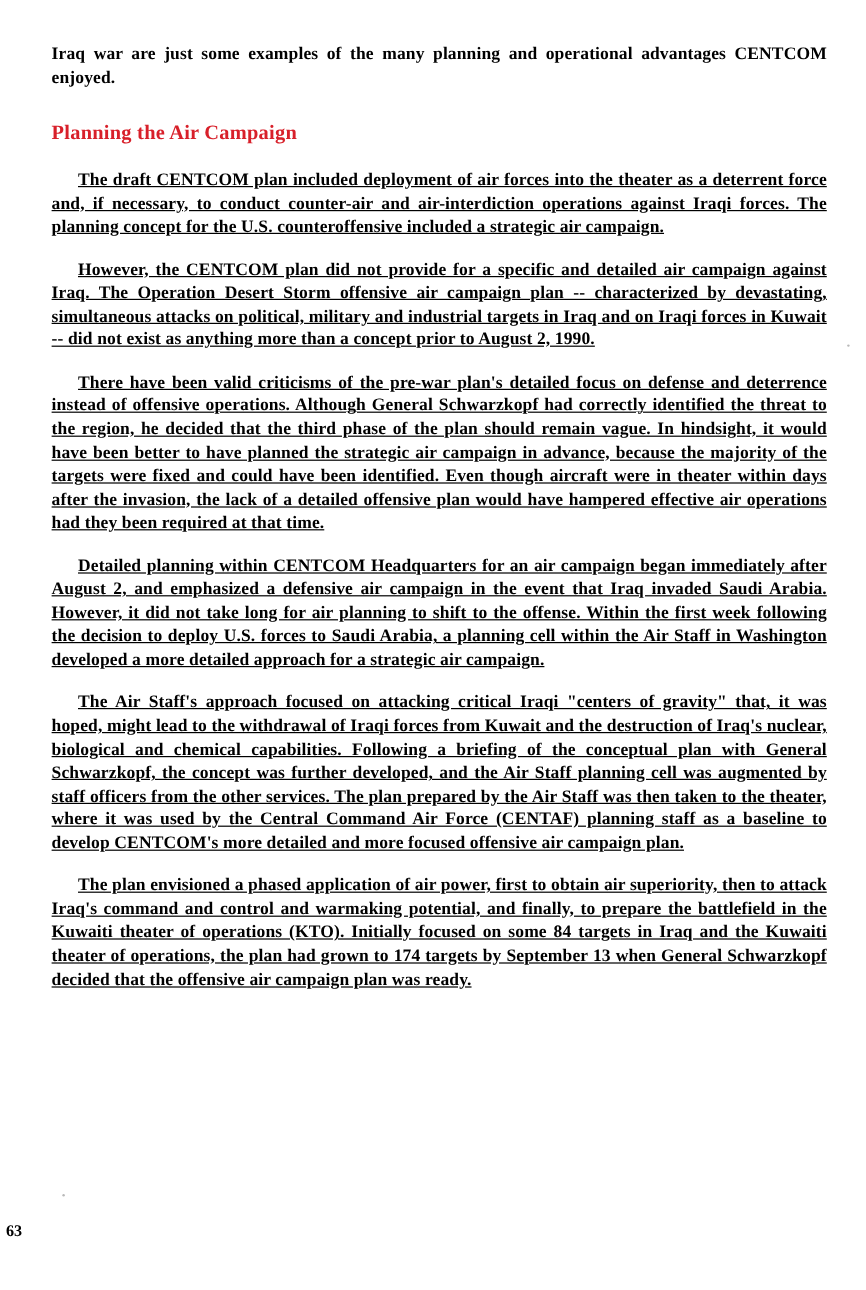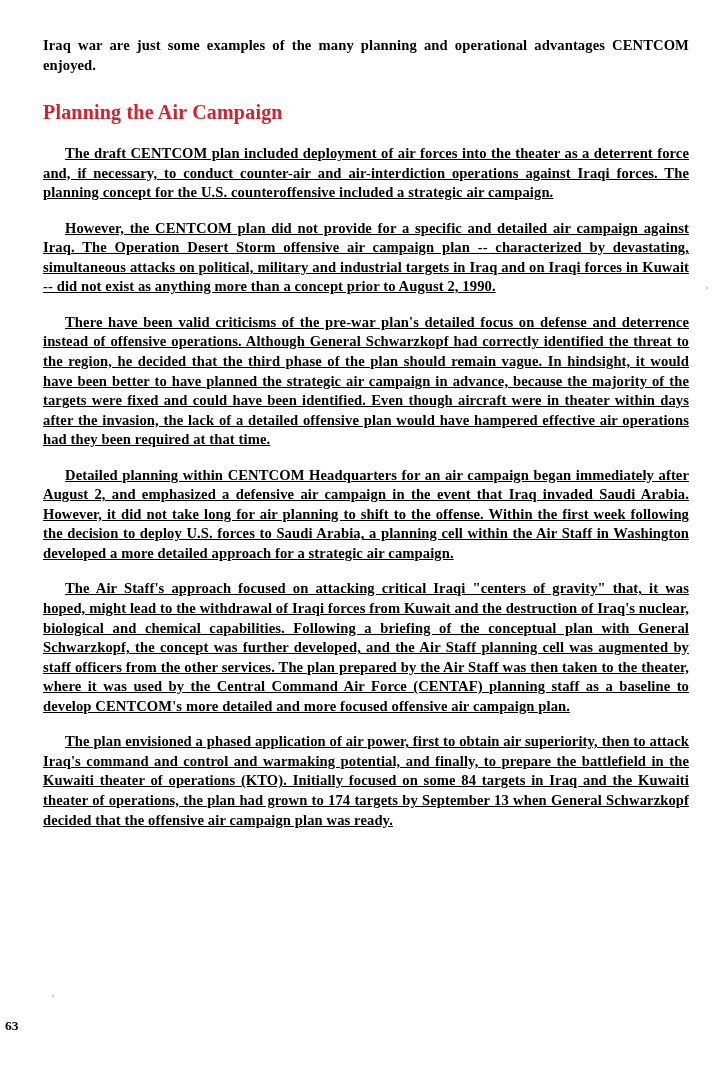--- a/index.html
+++ b/index.html
@@ -36,21 +36,21 @@
     text-align: justify;
     font-weight: bold;
     letter-spacing: 0.1px;
   }
   p.para.indent {
     text-indent: 22px;
     text-decoration: underline;
   }
   h2.section-heading {
     margin: 26px 0 20px 0;
-    font-size: 20px;
+    font-size: 17px;
     font-weight: bold;
     color: #d8202a;
     letter-spacing: 0.2px;
   }
   .page-number {
     position: absolute;
     left: 0;
     top: 1018px;
     width: 722px;
     text-align: left;

